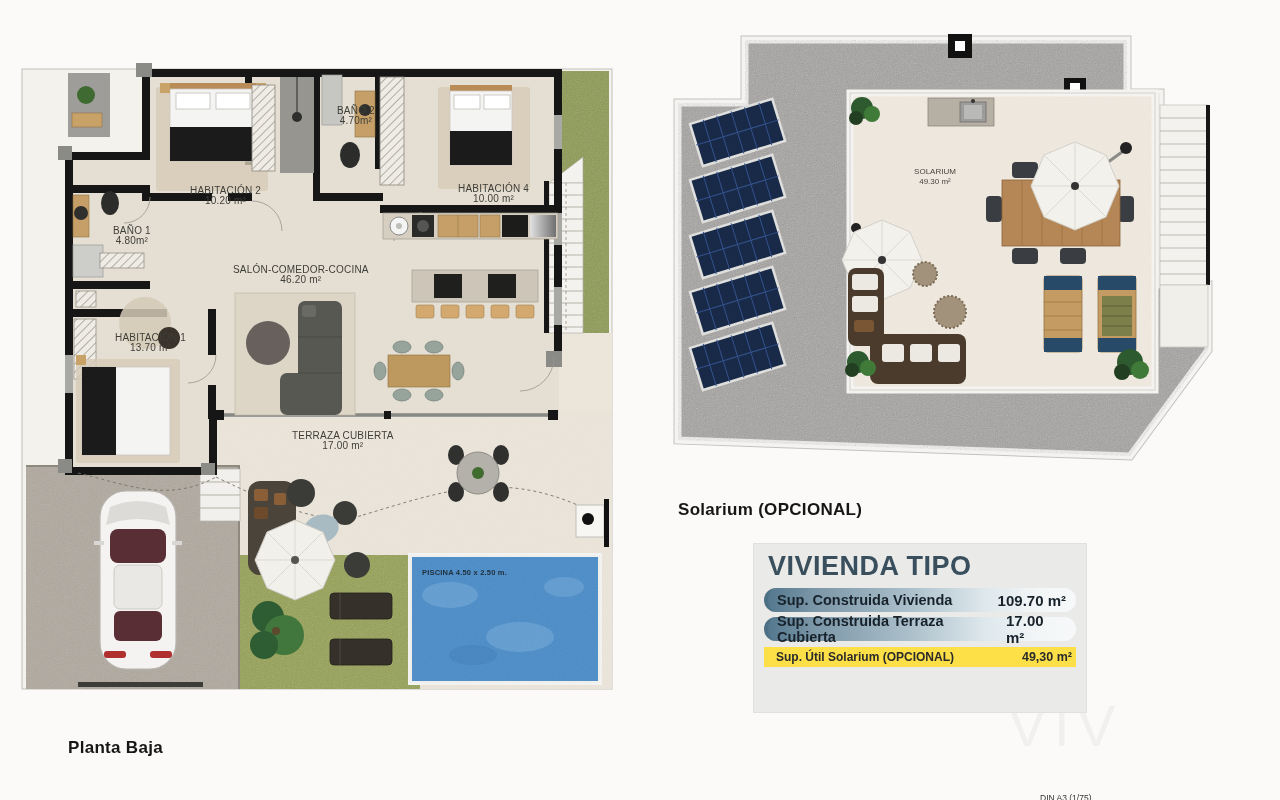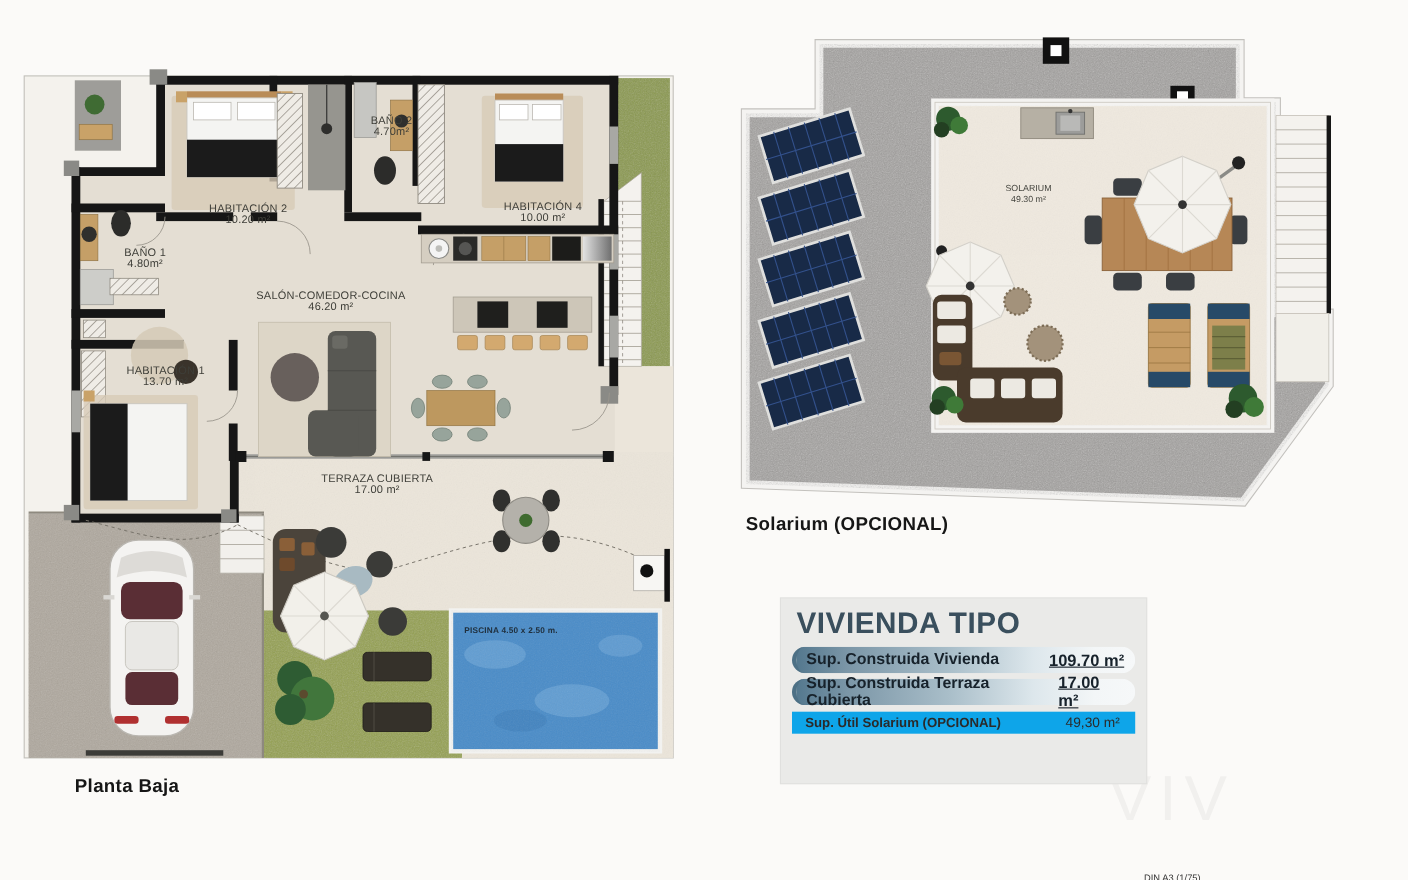--- a/index.html
+++ b/index.html
@@ -3,41 +3,41 @@
 <meta charset="utf-8">
 <style>
   html,body{margin:0;padding:0;}
   body{width:1280px;height:800px;position:relative;background:#fbfaf8;
        font-family:"Liberation Sans", sans-serif;overflow:hidden;}
   .abs{position:absolute;}
   .lbl{position:absolute;font-size:10px;line-height:9.5px;letter-spacing:.2px;
        color:#3e3e38;white-space:nowrap;font-weight:500;text-align:center;}
   .lbl .rm{display:block;}
   .caption{position:absolute;font-size:17px;color:#161616;font-weight:600;
-           letter-spacing:.3px;}
+           letter-spacing:.3px;margin-top:33px;}
   .pool-lbl{position:absolute;font-size:7.5px;color:#20303e;font-weight:600;
             letter-spacing:.2px;}
   .sol-lbl{position:absolute;text-align:center;font-size:8px;line-height:9.5px;
            color:#45453f;font-weight:500;}
   
-  .sumtable{position:absolute;left:710px;top:544px;width:332px;height:168px;
+  .sumtable{position:absolute;left:754px;top:544px;width:332px;height:168px;
             background:#eaeae8;box-shadow:0 0 0 1px #e0e0de;}
   .sumtitle{margin:7px 0 6px 14px;font-size:27px;font-weight:800;
             color:#3a4f5d;letter-spacing:.5px;}
   .sumrow{margin:5px 10px 0 10px;height:24px;display:flex;align-items:center;
           justify-content:space-between;
           background:linear-gradient(90deg,#54788e 0%,#7b96a7 15%,#a9bec9 45%,
                      #dde7ec 70%,#f3f6f7 88%,#f6f8f9 100%);
           border-left:4px solid #4d7085;border-radius:12px;}
   .sumrow .rl{padding-left:9px;font-size:14.5px;font-weight:700;color:#17222b;}
-  .sumrow .rv{padding-right:10px;font-size:15px;font-weight:700;color:#17222b;text-decoration:underline;}
+  .sumrow .rv{padding-right:10px;font-size:15px;font-weight:700;color:#17222b;}
   .sumfoot{margin:6px 10px 0 10px;height:20px;display:flex;align-items:center;
-           justify-content:space-between;background:#0ea5e9;}
+           justify-content:space-between;background:#fde047;}
   .sumfoot .rl{padding-left:12px;font-size:12px;font-weight:700;color:#2a2a2a;}
-  .sumfoot .rv{padding-right:14px;font-size:12.5px;font-weight:400;color:#2a2a2a;}
+  .sumfoot .rv{padding-right:4px;font-size:12.5px;font-weight:700;color:#2a2a2a;}
   
   .scale{position:absolute;left:1040px;top:758px;width:210px;margin-top:35px;}
   .scale .slabel{font-size:8.5px;color:#333;margin-bottom:2px;font-weight:500;}
   .scale .bar{height:3px;width:205px;font-size:0;border-top:1px solid #555;}
   .scale .seg{display:inline-block;height:3px;width:41px;vertical-align:top;}
   .sd{background:#2e2e2b;} .sl{background:#bdbcb8;}
   .scale .nums{position:relative;height:10px;margin-top:1px;}
   .scale .nums span{position:absolute;width:10px;text-align:center;
                     font-size:8px;color:#333;top:0;}
   .wm{position:absolute;left:1008px;top:692px;font-size:58px;font-weight:400;

